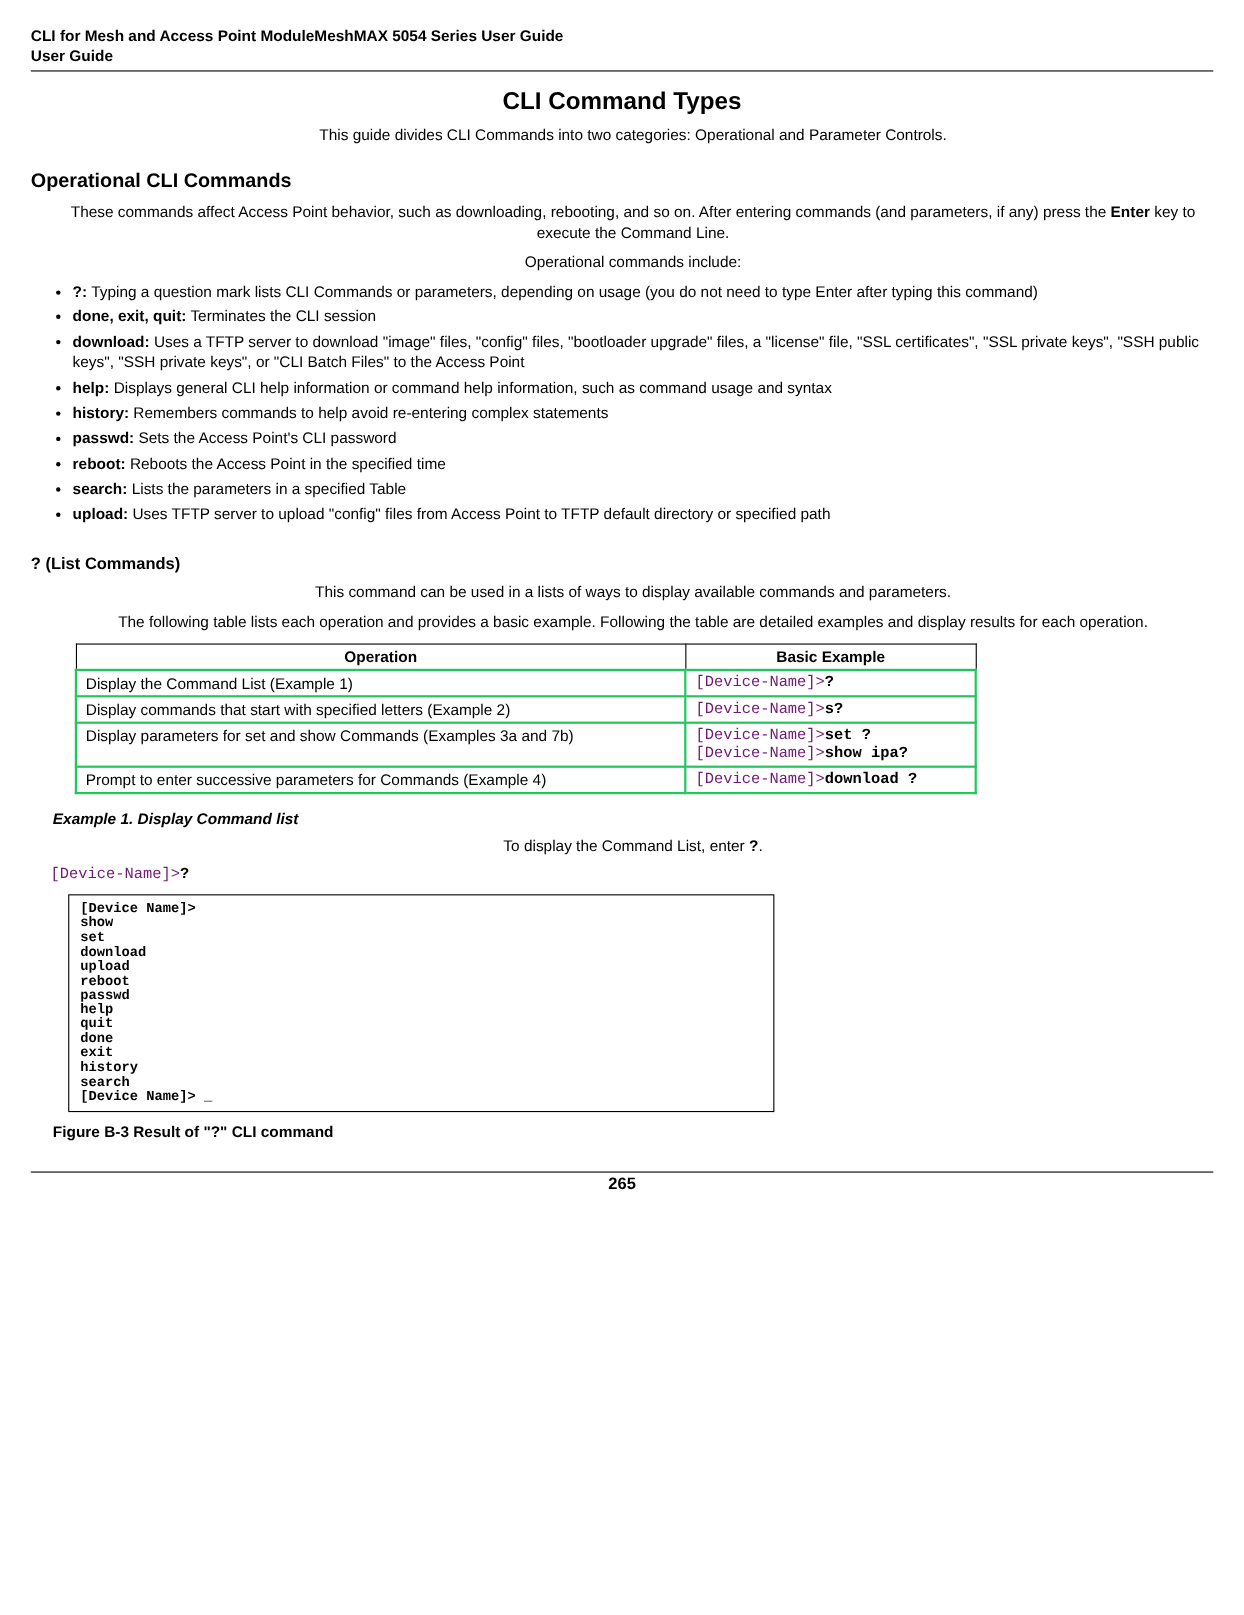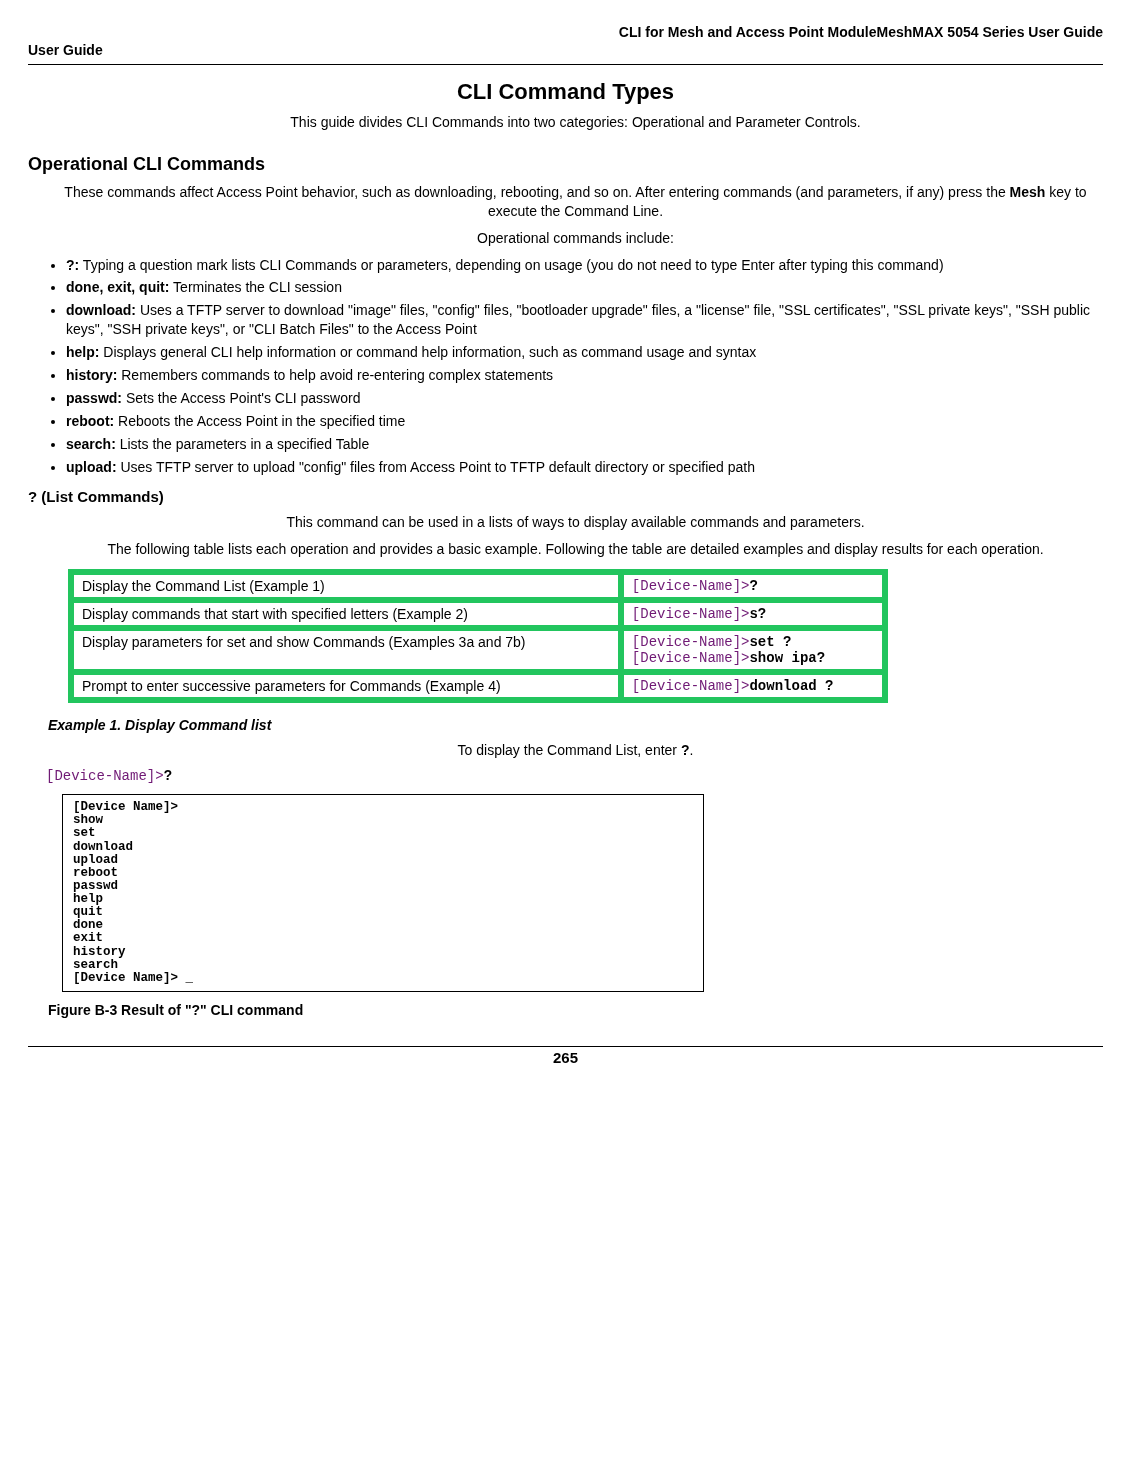--- a/index.html
+++ b/index.html
@@ -6,21 +6,21 @@
       font-family: Arial, Helvetica, sans-serif;
       font-size: 14px;
       margin: 0;
       padding: 24px 28px;
       color: #000;
       background: #fff;
       width: 1075px;
     }
     .header-row {
       display: flex;
-      justify-content: flex-end;
+      justify-content: flex-start;
       font-weight: bold;
       font-size: 14px;
       margin-bottom: 2px;
     }
     .header-sub {
       font-weight: bold;
       font-size: 14px;
       margin-bottom: 6px;
     }
     hr.thin {
@@ -35,21 +35,21 @@
       text-align: center;
     }
     h2 {
       font-size: 18px;
       font-weight: bold;
       margin: 22px 0 8px 0;
     }
     h3 {
       font-size: 15px;
       font-weight: bold;
-      margin: 12px 0 8px 0;
+      margin: 28px 0 8px 0;
     }
     p {
       margin: 8px 0 8px 20px;
       line-height: 1.35;
       text-align: center;
     }
     ul {
       margin: 4px 0 4px 20px;
       padding-left: 18px;
     }
@@ -65,21 +65,21 @@
       font-size: 14px;
     }
     table.ops th {
       border: 1px solid #000;
       padding: 3px 8px;
       font-weight: bold;
       text-align: center;
       background: #fff;
     }
     table.ops td {
-      border: 6px solid #22c55e;
+      border: 2px solid #22c55e;
       padding: 3px 8px;
       vertical-align: top;
       margin-left: 48px;
     }
     .mono {
       font-family: "Courier New", monospace;
       font-size: 14px;
     }
     .grey { color: #701a75; }
     .example-title {
@@ -126,21 +126,21 @@
   <span>MeshMAX 5054 Series User Guide</span>
 </div>
 <div class="header-sub"> User Guide</div>
 <hr class="thin">
 
 <h1>CLI Command Types</h1>
 <p>This guide divides CLI Commands into two categories: Operational and Parameter Controls.</p>
 
 <h2>Operational CLI Commands</h2>
 <p>
-  <span>These commands affect Access Point behavior, such as downloading, rebooting, and so on. After entering commands (and parameters, if any) press the </span><span class="bold">Mesh</span><span> key to execute the Command Line.</span>
+  <span>These commands affect Access Point behavior, such as downloading, rebooting, and so on. After entering commands (and parameters, if any) press the </span><span class="bold">Enter</span><span> key to execute the Command Line.</span>
 </p>
 <p>Operational commands include:</p>
 
 <ul>
   <li><span class="bold">?:</span><span> Typing a question mark lists CLI Commands or parameters, depending on usage (you do not need to type Enter after typing this command)</span></li>
   <li><span class="bold">done, exit, quit:</span><span> Terminates the CLI session</span></li>
   <li><span class="bold">download:</span><span> Uses a TFTP server to download "image" files, "config" files, "bootloader upgrade" files, a "license" file, "SSL certificates", "SSL private keys", "SSH public keys", "SSH private keys", or "CLI Batch Files" to the Access Point</span></li>
   <li><span class="bold">help:</span><span> Displays general CLI help information or command help information, such as command usage and syntax</span></li>
   <li><span class="bold">history:</span><span> Remembers commands to help avoid re-entering complex statements</span></li>
   <li><span class="bold">passwd:</span><span> Sets the Access Point's CLI password</span></li>
@@ -148,20 +148,24 @@
   <li><span class="bold">search:</span><span> Lists the parameters in a specified Table</span></li>
   <li><span class="bold">upload:</span><span> Uses TFTP server to upload "config" files from Access Point to TFTP default directory or specified path</span></li>
 </ul>
 
 <h3>? (List Commands)</h3>
 <p>This command can be used in a lists of ways to display available commands and parameters.</p>
 <p>The following table lists each operation and provides a basic example. Following the table are detailed examples and display results for each operation.</p>
 
 <table class="ops">
   <tbody>
+      <tr>
+    <th>Operation</th>
+    <th>Basic Example</th>
+  </tr>
   <tr>
     <td>Display the Command List (Example 1)</td>
     <td class="mono"><span class="grey">[Device-Name]&gt;</span><span class="bold">?</span></td>
   </tr>
   <tr>
     <td>Display commands that start with specified letters (Example 2)</td>
     <td class="mono"><span class="grey">[Device-Name]&gt;</span><span class="bold">s?</span></td>
   </tr>
   <tr>
     <td>Display parameters for set and show Commands (Examples 3a and 7b)</td>

